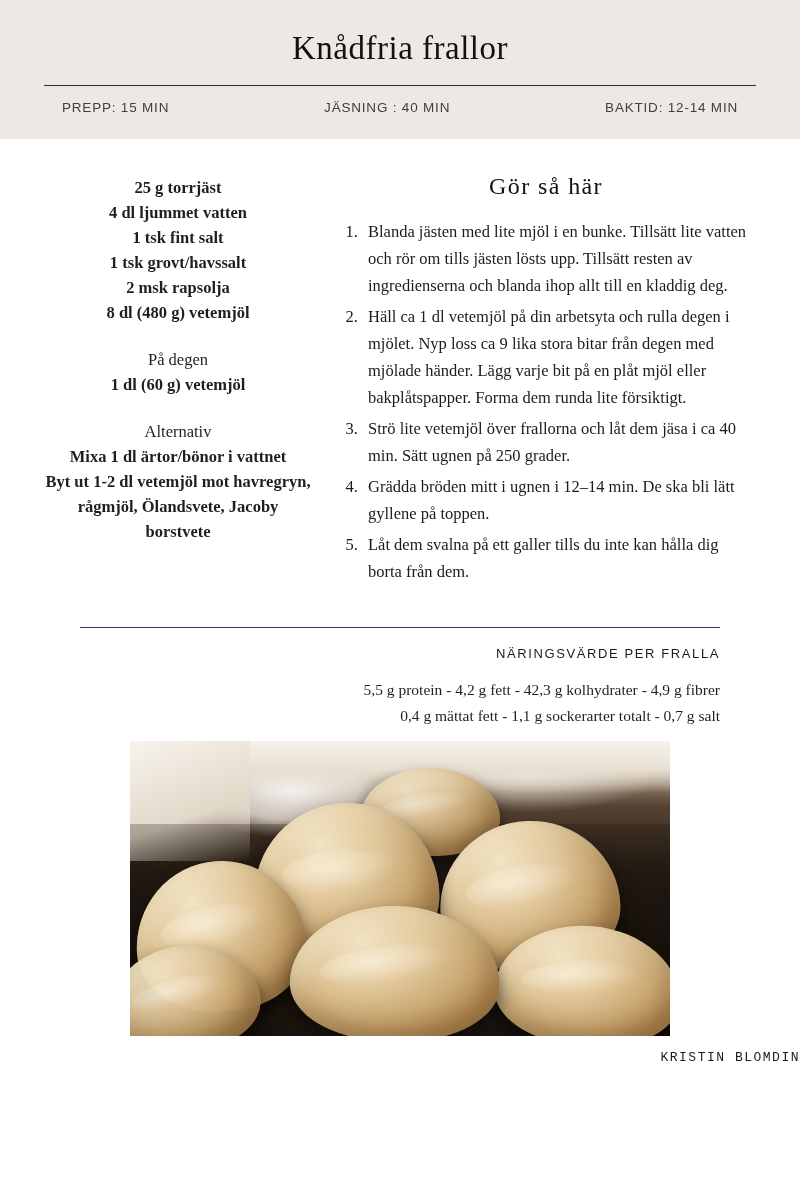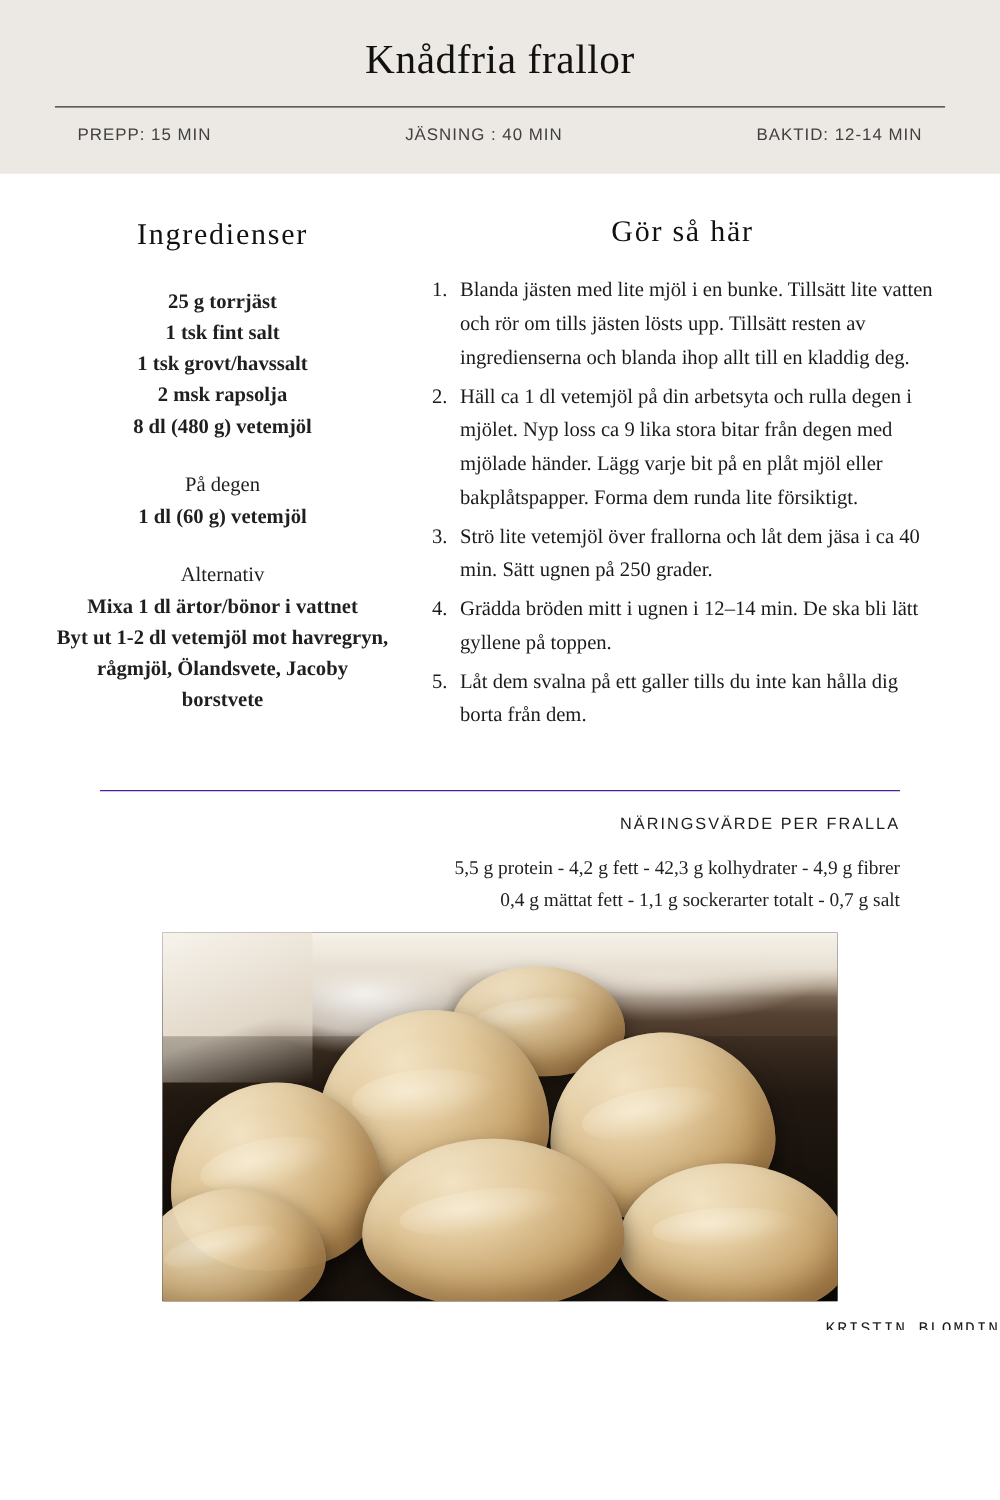--- a/index.html
+++ b/index.html
@@ -207,24 +207,24 @@
     <div class="meta-row">
       <div class="meta-item">PREPP: 15 MIN</div>
       <div class="meta-item">JÄSNING : 40 MIN</div>
       <div class="meta-item">BAKTID: 12-14 MIN</div>
     </div>
   </div>
 
   <div class="content">
 
     <div class="col-ingredients">
-      <h2 class="section-heading">Ingredienser</h2>
 
       <div class="ing-group">
         <div class="ing-line">25 g torrjäst</div>
+        <div class="ing-line">4 dl ljummet vatten</div>
         <div class="ing-line">1 tsk fint salt</div>
         <div class="ing-line">1 tsk grovt/havssalt</div>
         <div class="ing-line">2 msk rapsolja</div>
         <div class="ing-line">8 dl (480 g) vetemjöl</div>
       </div>
 
       <div class="ing-group">
         <div class="ing-subhead">På degen</div>
         <div class="ing-line">1 dl (60 g) vetemjöl</div>
       </div>

